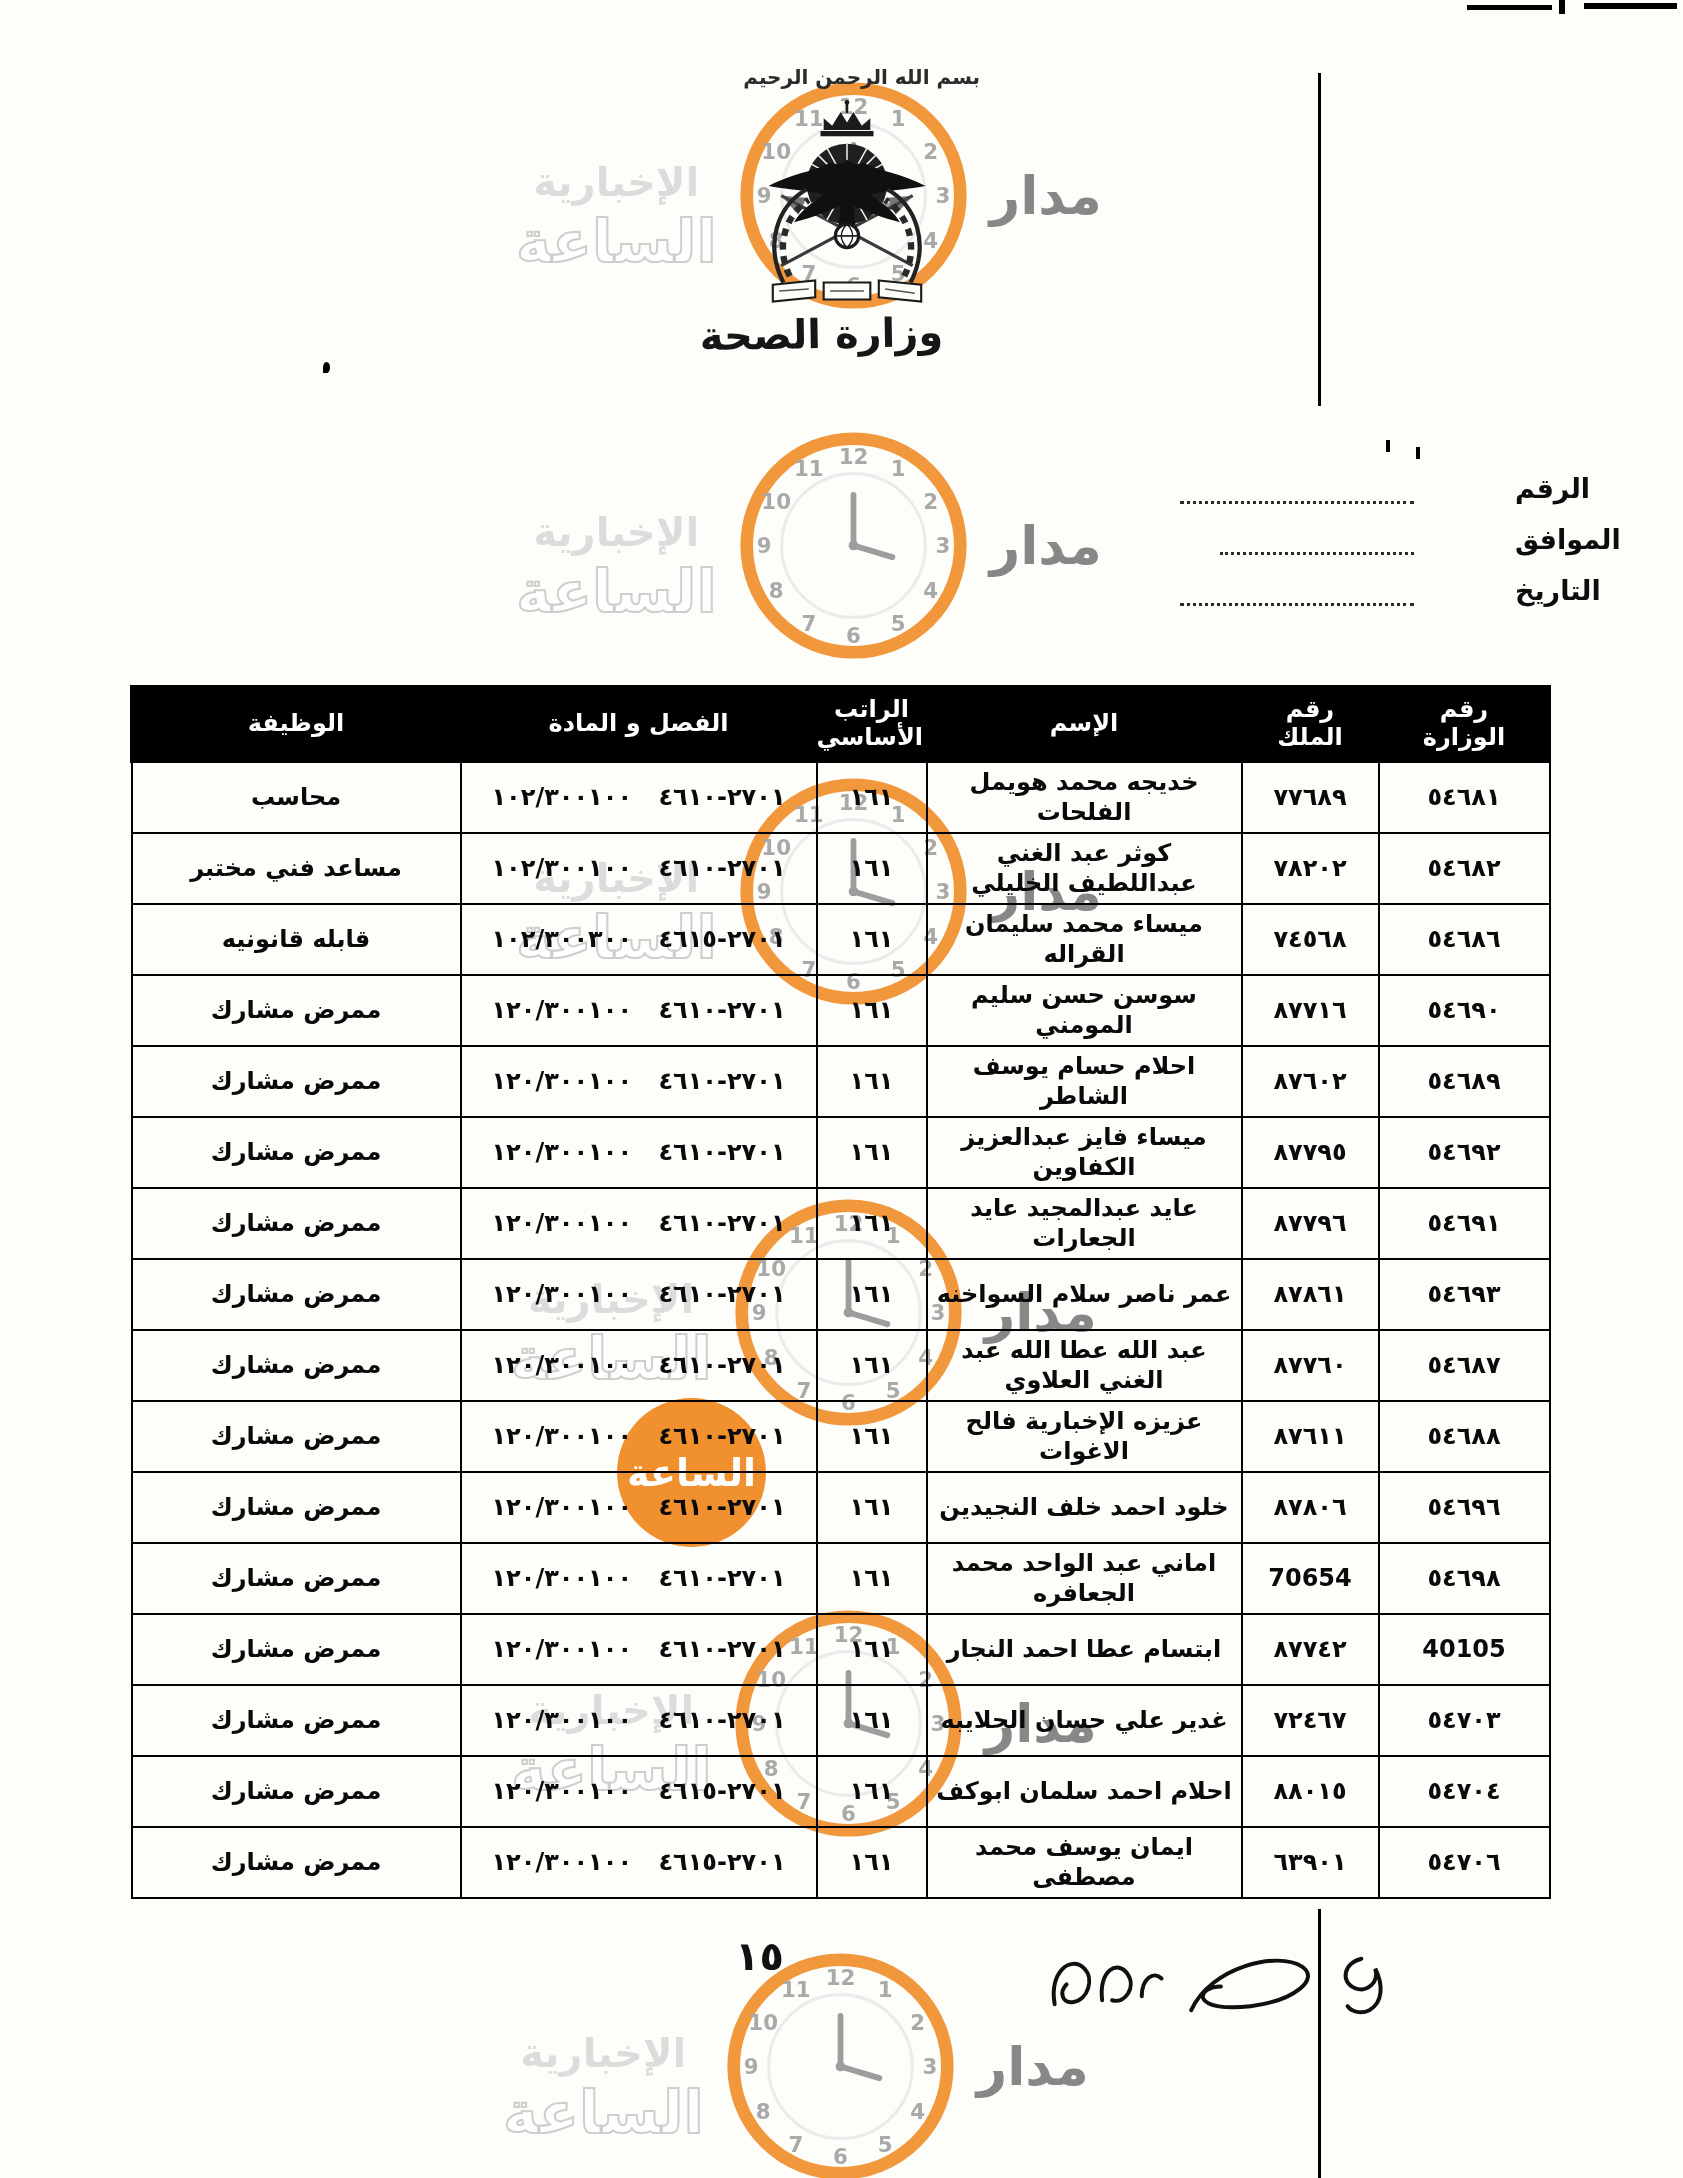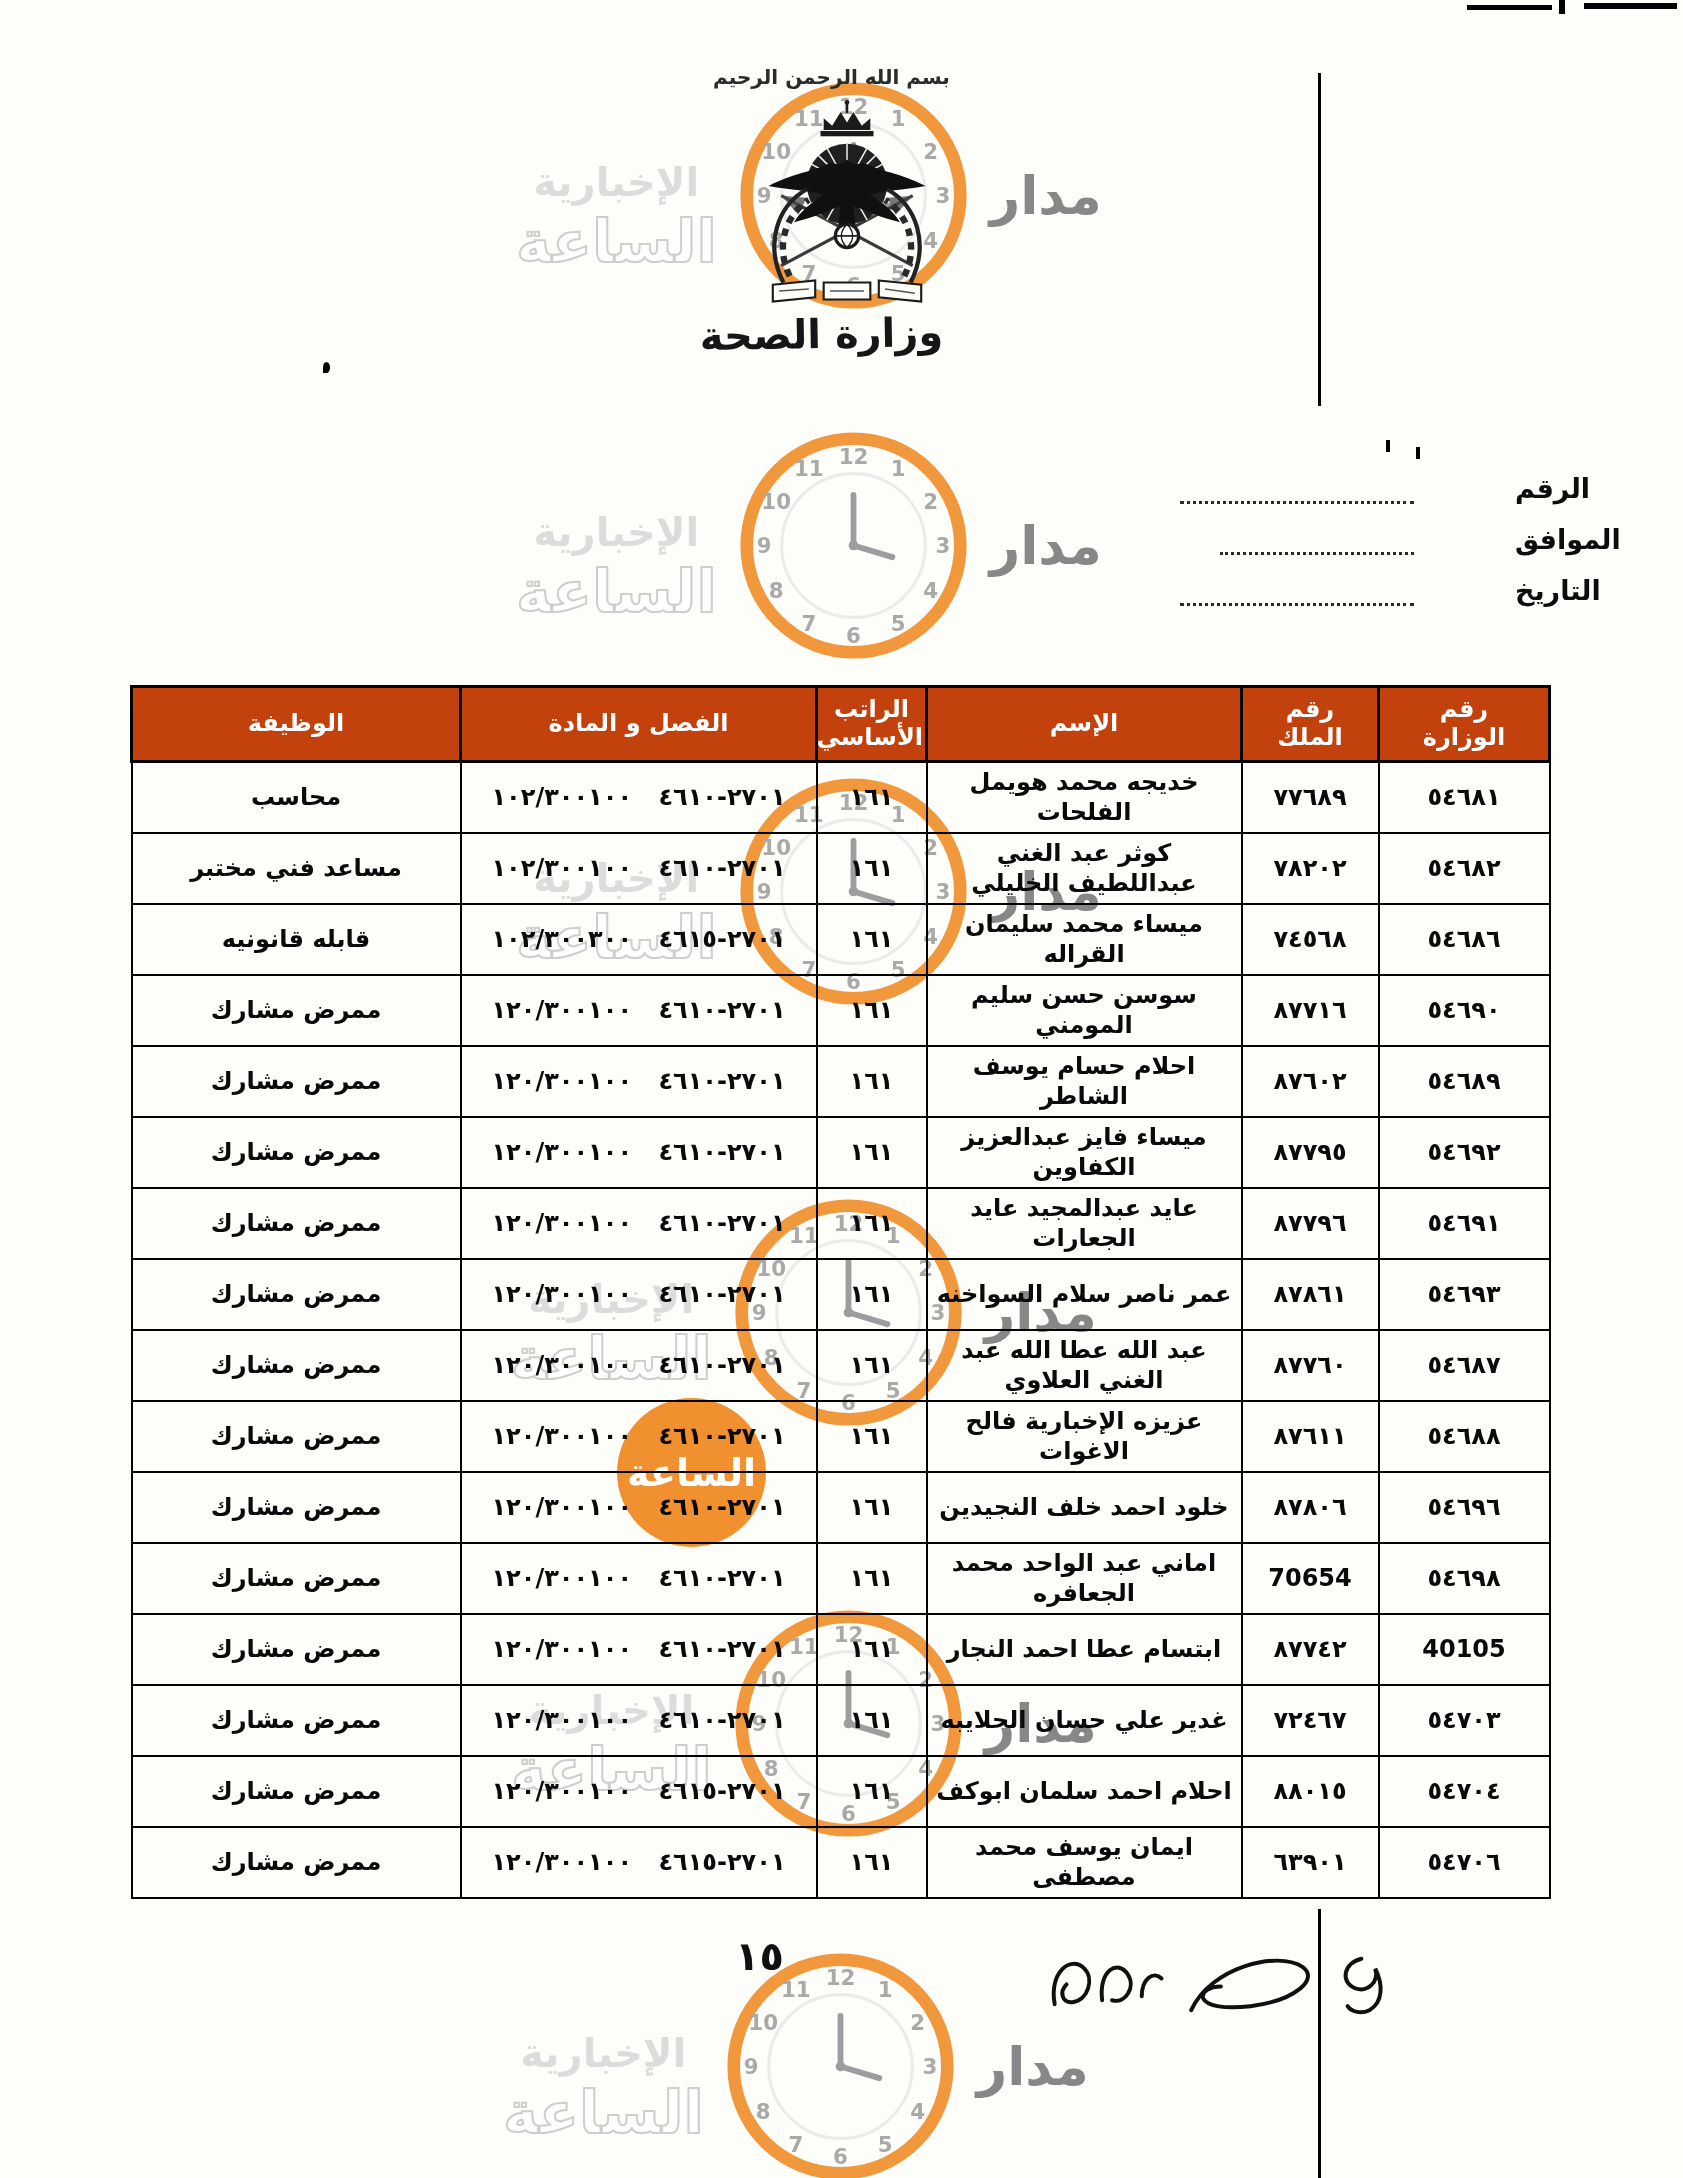--- a/index.html
+++ b/index.html
@@ -18,40 +18,40 @@
   .wm-saa { font-size:59px; font-weight:bold; color:#ffffff; -webkit-text-stroke:2px #c6c6c6;
             text-shadow:0 0 1px #cfcfcf; }
   .wm-madar { font-size:53px; font-weight:bold; color:#737373; }
   .wm-clock { width:233px; height:233px; }
   .wm-badge { position:absolute; width:149px; height:149px; border-radius:50%;
               background:#f0881f; display:flex; align-items:center; justify-content:center;
               z-index:0; opacity:.93; }
   .wm-badge span { color:#fff; font-size:38px; font-weight:bold; }
 
   
-  .bismillah { position:absolute; left:683px; top:65px; width:297px; text-align:center;
+  .bismillah { position:absolute; left:683px; top:65px; width:297px; text-align:right;
                font-size:20px; font-weight:bold; color:#2b2b2b; z-index:1; }
   .emblem { position:absolute; left:741px; top:95px; width:212px; height:214px; z-index:1; }
   .ministry-title { position:absolute; left:653px; top:311px; width:337px; text-align:center;
                     font-size:40px; font-weight:bold; color:#161616; z-index:1;
                     transform:rotate(-1deg); }
 
   
   .fields { position:absolute; top:453px; right:57px; width:554px; z-index:1; }
   .field-row { display:flex; align-items:flex-end; height:51px; }
   .field-label { width:111px; font-size:27px; font-weight:bold; text-align:left; color:#0d0d0d; }
   .field-gap { width:101px; }
   .field-dots { width:234px; height:36px; border-bottom:3px dotted #2b2b2b; }
   .field-row:nth-child(2) .field-dots { width:194px; }
 
   
   .doc-table { position:absolute; left:130px; top:685px; width:1418px; z-index:1;
                border-collapse:collapse; table-layout:fixed; background:transparent; }
   .doc-table th {
-    background:#c2410c; color:#fff; font-size:24px; font-weight:bold;
+    background:#000000; color:#fff; font-size:24px; font-weight:bold;
     border:3px solid #000; padding:4px 2px; height:75px;
     white-space:pre-line; line-height:1.15; text-align:center; vertical-align:middle;
   }
   .doc-table td {
     border:2.5px solid #000; font-size:24px; font-weight:bold; color:#0a0a0a;
     text-align:center; vertical-align:middle; padding:3px 8px; height:71px; line-height:1.25;
     background:transparent;
   }
   .num-ltr { direction:ltr; unicode-bidi:bidi-override; word-spacing:18px; white-space:nowrap; }
 

